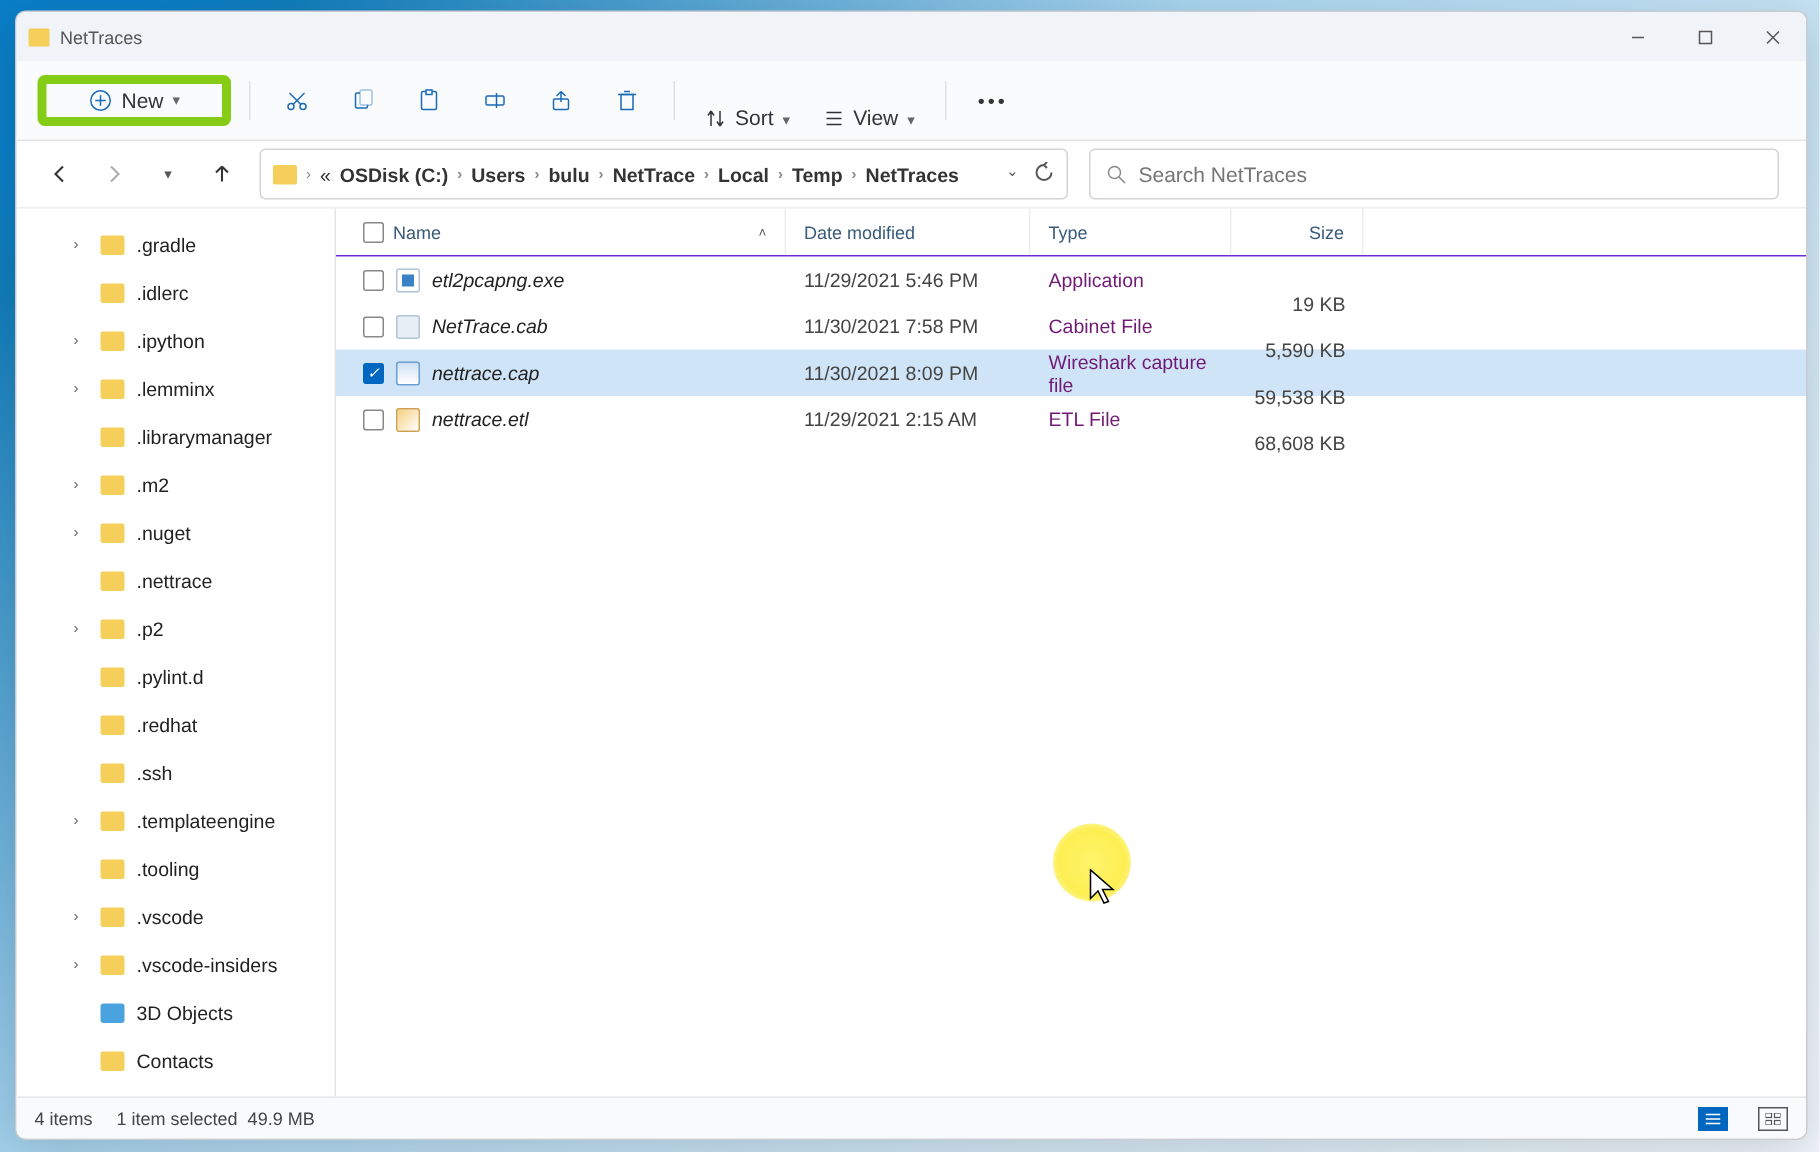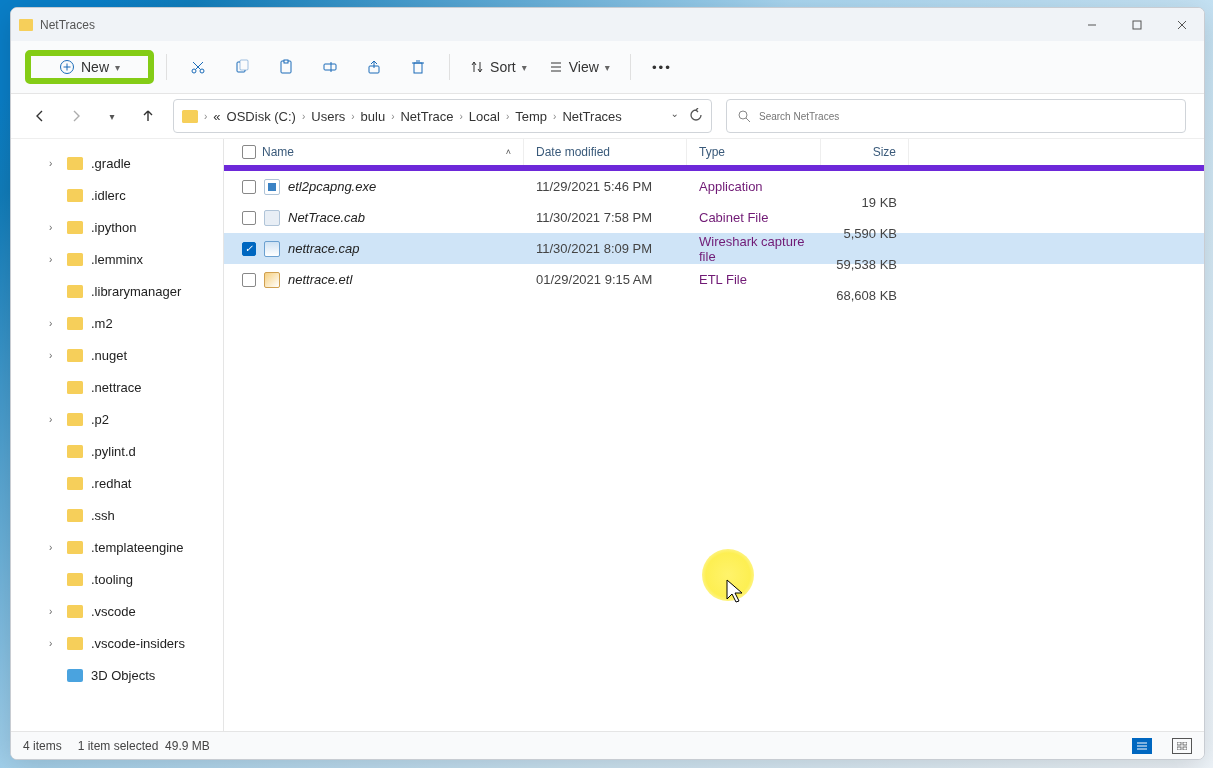--- a/index.html
+++ b/index.html
@@ -6,39 +6,39 @@
 body { width: 1213px; height: 768px; background: linear-gradient(135deg, #0a7ec7 0%, #0a7ec7 5%, #117dbb 10%, #a8d4ee 40%, #d0e7f5 70%, #f0f6fb 100%); overflow: hidden; position: relative; }
 .window { position: absolute; top: 7px; left: 10px; width: 1195px; height: 753px; background: #ffffff; border: 1px solid #c8ccd2; border-radius: 7px; box-shadow: 0 8px 30px rgba(0,0,0,.15); display: flex; flex-direction: column; overflow: hidden; }
 .titlebar { height: 33px; background: #f0f3f7; display: flex; align-items: center; padding-left: 8px; font-size: 12px; color: #555; }
 .titlebar .folder-ico { width: 14px; height: 12px; background: #f6cf5a; border-radius: 1px; margin-right: 7px; }
 .titlebar .title { flex: 1; }
 .winctrls { display: flex; height: 100%; }
 .winctrls button { width: 45px; background: none; border: none; cursor: pointer; color: #555; display: flex; align-items: center; justify-content: center; }
 .toolbar { height: 53px; background: #fafbfc; border-bottom: 1px solid #e5e5e5; display: flex; align-items: center; padding: 0 14px; gap: 6px; }
 .tb-btn { background: none; border: none; width: 38px; height: 38px; display: flex; align-items: center; justify-content: center; cursor: pointer; border-radius: 4px; color: #1a6bb8; }
 .tb-new { border: 6px solid #84cc16; border-radius: 5px; height: 34px; padding: 0 28px; display: flex; align-items: center; gap: 6px; color: #333; font-size: 14px; }
-.tb-sort, .tb-view { display: flex; align-items: center; gap: 6px; color: #333; font-size: 14px; padding: 0 8px; height: 38px; }
+.tb-sort, .tb-view { display: flex; align-items: flex-end; gap: 6px; color: #333; font-size: 14px; padding: 0 8px; height: 38px; }
 .tb-sep { width: 1px; height: 26px; background: #e0e0e0; margin: 0 6px; }
 .navbar { height: 45px; display: flex; align-items: center; padding: 6px 18px; gap: 14px; border-bottom: 1px solid #eee; }
 .nav-btn { width: 22px; height: 22px; background: none; border: none; cursor: pointer; color: #555; display: flex; align-items: center; justify-content: center; }
 .addr { flex: 1; height: 34px; border: 1px solid #d0d4d9; border-radius: 4px; display: flex; align-items: center; padding: 0 8px; gap: 6px; font-size: 13px; color: #333; }
-.addr .crumb { display: flex; align-items: center; gap: 6px; }
+.addr .crumb { display: flex; align-items: center; gap: 6px; font-weight: bold; }
 .addr .sep { color: #888; font-size: 10px; }
 .addr .end { margin-left: auto; display: flex; gap: 10px; color: #555; }
 .search { width: 460px; height: 34px; border: 1px solid #d0d4d9; border-radius: 4px; display: flex; align-items: center; padding: 0 10px; gap: 8px; color: #888; font-size: 13px; }
 .body { flex: 1; display: flex; min-height: 0; }
 .sidebar { width: 213px; overflow-y: auto; border-right: 1px solid #e5e5e5; padding: 8px 4px; position: relative; }
 .sidebar::-webkit-scrollbar { width: 10px; }
 .sidebar::-webkit-scrollbar-thumb { background: #c1c1c1; border-radius: 4px; }
 .side-item { display: flex; align-items: center; height: 32px; padding-left: 52px; font-size: 13px; color: #222; cursor: pointer; gap: 8px; position: relative; }
 .side-item .chev { position: absolute; left: 34px; font-size: 10px; color: #666; }
 .side-item .fld { width: 16px; height: 13px; background: #f6cf5a; border-radius: 1.5px; flex-shrink: 0; }
 .side-item.obj .fld { background: #4aa3df; border-radius: 2px; }
 .content { flex: 1; display: flex; flex-direction: column; position: relative; }
-.columns { height: 32px; display: flex; align-items: flex-end; font-size: 12px; color: #3a5a7a; border-bottom: 6px solid #6d28d9; }
+.columns { height: 32px; display: flex; align-items: flex-end; font-size: 12px; color: #3a5a7a; border-bottom: 1px solid #6d28d9; }
 .col { padding: 0 12px; display: flex; align-items: center; gap: 6px; height: 100%; border-right: 1px solid #eee; }
 .col.name { width: 300px; padding-left: 18px; }
 .col.date { width: 163px; }
 .col.type { width: 134px; }
 .col.size { width: 88px; justify-content: flex-end; }
 .col .sort-ind { color: #555; }
 .rows { flex: 1; overflow: auto; position: relative; }
 .row { height: 31px; display: flex; align-items: center; font-size: 13px; color: #222; }
 .row.sel { background: #cfe4f7; }
 .cell.name { width: 300px; padding-left: 18px; display: flex; align-items: center; gap: 8px; font-style: italic; }
@@ -214,21 +214,21 @@
         <span><svg width="14" height="14">
               <path d="M12 7 A5 5 0 1 1 7 2 L9 4 M7 2 L9 0" fill="none" stroke="#555" stroke-width="1.3"></path>
             </svg></span>
       </span>
     </div>
     <div class="search">
       <svg width="14" height="14">
           <circle cx="6" cy="6" r="4" fill="none" stroke="#888"></circle>
           <line x1="9" y1="9" x2="13" y2="13" stroke="#888"></line>
         </svg>
-      <input type="text" style="border: none; outline: none; flex: 1 1 0%; font-size: 10px; color: rgb(51, 51, 51); background: transparent;" placeholder="Search NetTraces">
+      <input type="text" style="border: none; outline: none; flex: 1 1 0%; font-size: 14px; color: rgb(51, 51, 51); background: transparent;" placeholder="Search NetTraces">
     </div>
   </div>
 
   <div class="body">
     <div class="sidebar" id="sidebar">
         <div class="side-item">
           <span class="chev">›</span>
           <span class="fld"></span>
           <span>.gradle</span>
         </div>
@@ -296,20 +296,24 @@
           <span>.vscode</span>
         </div>
         <div class="side-item">
           <span class="chev">›</span>
           <span class="fld"></span>
           <span>.vscode-insiders</span>
         </div>
         <div class="side-item obj">
           <span class="fld"></span>
           <span>3D Objects</span>
+        </div>
+        <div class="side-item">
+          <span class="fld"></span>
+          <span>Contacts</span>
         </div>
       </div>
     <div class="content">
       <div class="columns">
         <div class="col name">
           <span class="chk"></span>
           <span>Name</span>
           <span class="sort-ind" style="margin-left:auto;font-size:9px">˄</span>
         </div>
         <div class="col date">
@@ -352,21 +356,21 @@
             <div class="cell date">11/30/2021 8:09 PM</div>
             <div class="cell type">Wireshark capture file</div>
             <div class="cell size">59,538 KB</div>
           </div>
           <div class="row">
             <div class="cell name">
               <span class="chk"></span>
               <span class="fico etl"></span>
               <span>nettrace.etl</span>
             </div>
-            <div class="cell date">01/29/2021 9:15 AM</div>
+            <div class="cell date">11/29/2021 2:15 AM</div>
             <div class="cell type">ETL File</div>
             <div class="cell size">68,608 KB</div>
           </div>
 
       <div class="highlight"></div>
           <svg class="cursor" width="20" height="26">
             <path d="M1 1 L1 20 L6 15 L10 23 L13 22 L9 14 L16 14 Z" fill="#fff" stroke="#000" stroke-width="1"></path>
           </svg>
         </div>
     </div>

